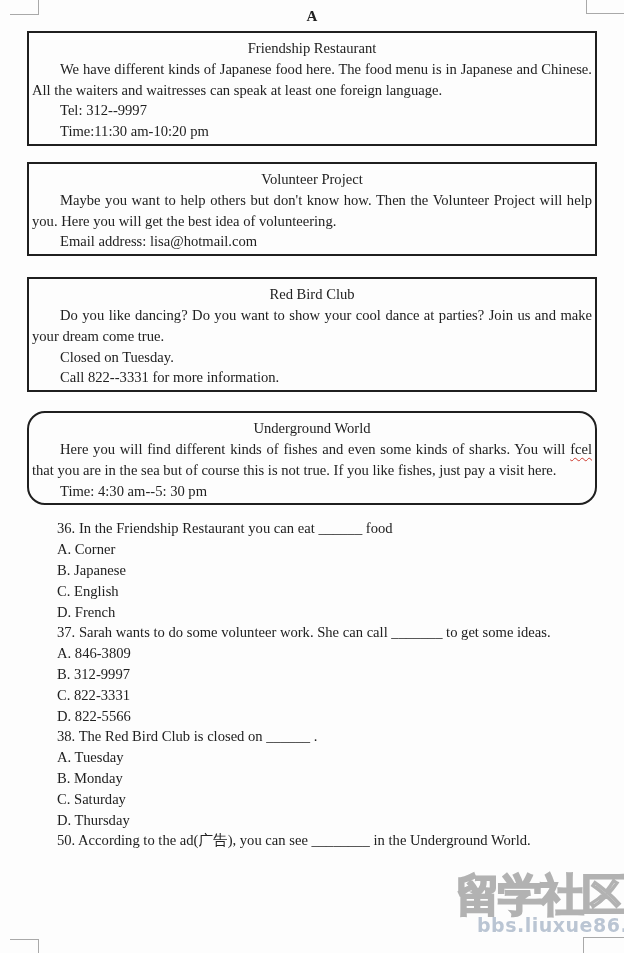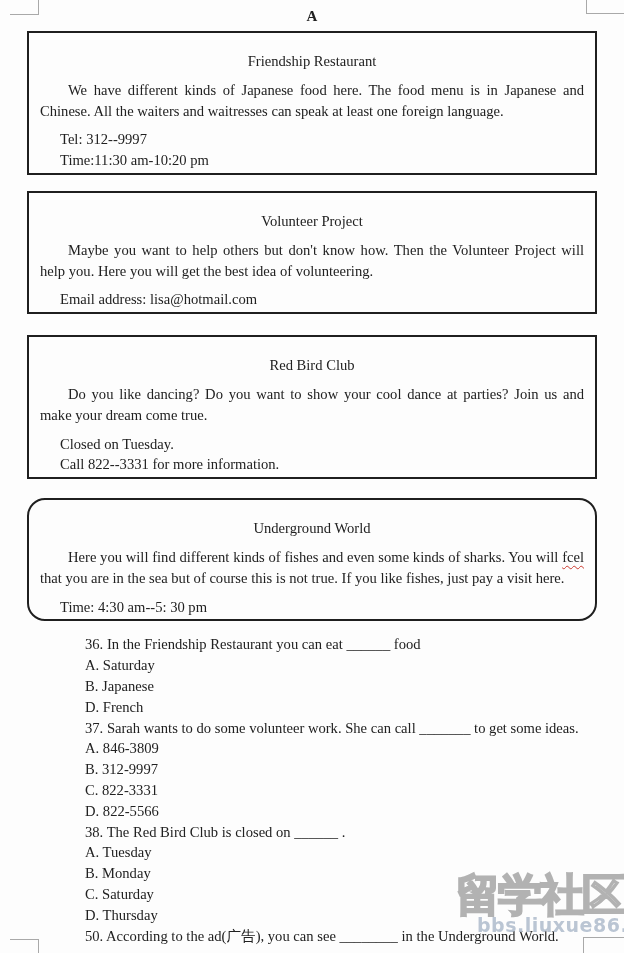--- a/index.html
+++ b/index.html
@@ -18,50 +18,50 @@
   }
   .section-label {
     text-align: center;
     font-weight: bold;
     font-size: 15px;
     line-height: 20px;
     margin-bottom: 5px;
   }
   .ad-box {
     border: 2px solid #1f1f1f;
-    padding: 18px 3px 2px 3px;
+    padding: 5px 3px 2px 3px;
     box-sizing: border-box;
     font-size: 14.6px;
     line-height: 20.8px;
   }
   .mb16 { margin-bottom: 16px; }
   .mb21 { margin-bottom: 21px; }
   .mb15 { margin-bottom: 15px; }
   .mb19 { margin-bottom: 19px; }
   .mb13 { margin-bottom: 13px; border-radius: 18px; }
   .ad-title { text-align: center; }
   .ad-body {
-    margin: 8px;
+    margin: 0;
     text-align: justify;
     text-indent: 28px;
   }
   .ad-line { padding-left: 28px; }
   .misspelled {
     text-decoration-line: underline;
     text-decoration-style: wavy;
     text-decoration-color: #cc3a2f;
     text-decoration-thickness: 1px;
     text-underline-offset: 3px;
   }
   .questions {
     padding-left: 30px;
     font-size: 14.6px;
     line-height: 20.8px;
   }
-  .q-line { white-space: nowrap; margin-left: 28px; }
+  .q-line { white-space: nowrap; }
   
   .corner { position: absolute; }
   .corner-tl { left: 10px; top: 0; width: 28px; height: 14px;
     border-right: 1px solid #a9a9a9; border-bottom: 1px solid #a9a9a9; }
   .corner-tr { left: 586px; top: 0; width: 37px; height: 13px;
     border-left: 1px solid #a9a9a9; border-bottom: 1px solid #a9a9a9; }
   .corner-bl { left: 10px; top: 939px; width: 28px; height: 13px;
     border-right: 1px solid #a9a9a9; border-top: 1px solid #a9a9a9; }
   .corner-br { left: 583px; top: 937px; width: 40px; height: 15px;
     border-left: 1px solid #a9a9a9; border-top: 1px solid #a9a9a9; }
@@ -129,22 +129,23 @@
   </div>
 
   <div class="ad-box mb13">
     <div class="ad-title">Underground World</div>
     <p class="ad-body"><span>Here you will find different kinds of fishes and even some kinds of sharks. You will </span><span class="misspelled">fcel</span><span> that you are in the sea but of course this is not true. If you like fishes, just pay a visit here.</span></p>
     <div class="ad-line">Time: 4:30 am--5: 30 pm</div>
   </div>
 
   <div class="questions">
     <div class="q-line">36. In the Friendship Restaurant you can eat ______ food</div>
-    <div class="q-line">A. Saturday</div>
+    <div class="q-line">A. Corner</div>
     <div class="q-line">B. Japanese</div>
+    <div class="q-line">C. English</div>
     <div class="q-line">D. French</div>
     <div class="q-line">37. Sarah wants to do some volunteer work. She can call _______ to get some ideas.</div>
     <div class="q-line">A. 846-3809</div>
     <div class="q-line">B. 312-9997</div>
     <div class="q-line">C. 822-3331</div>
     <div class="q-line">D. 822-5566</div>
     <div class="q-line">38. The Red Bird Club is closed on ______ .</div>
     <div class="q-line">A. Tuesday</div>
     <div class="q-line">B. Monday</div>
     <div class="q-line">C. Saturday</div>

